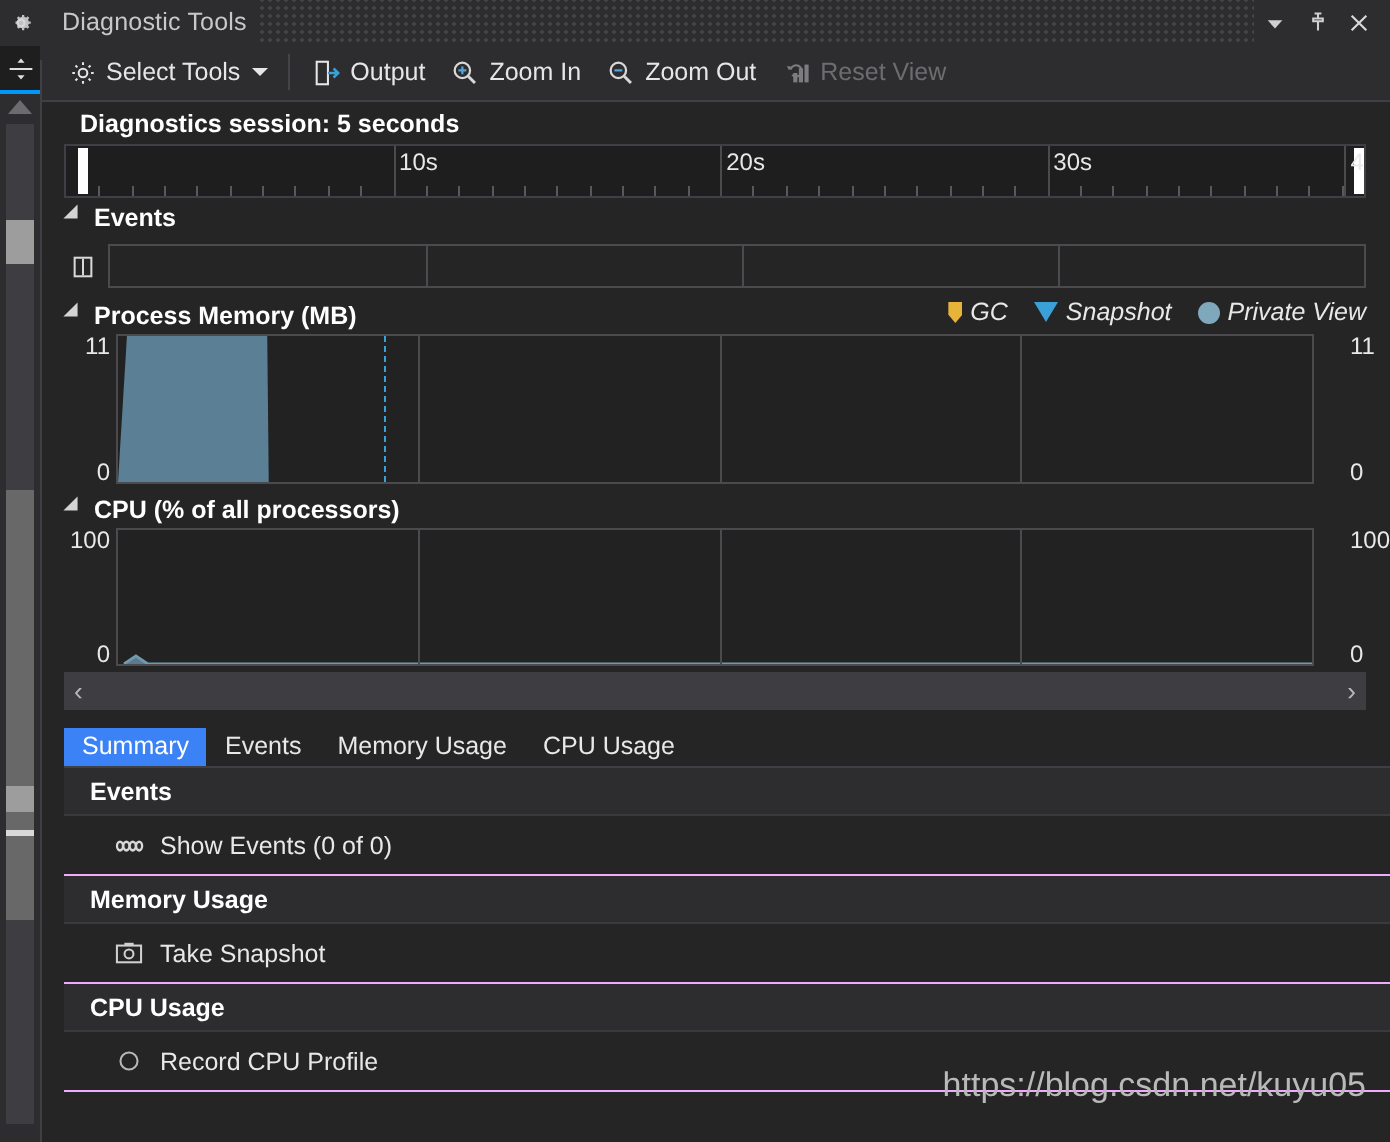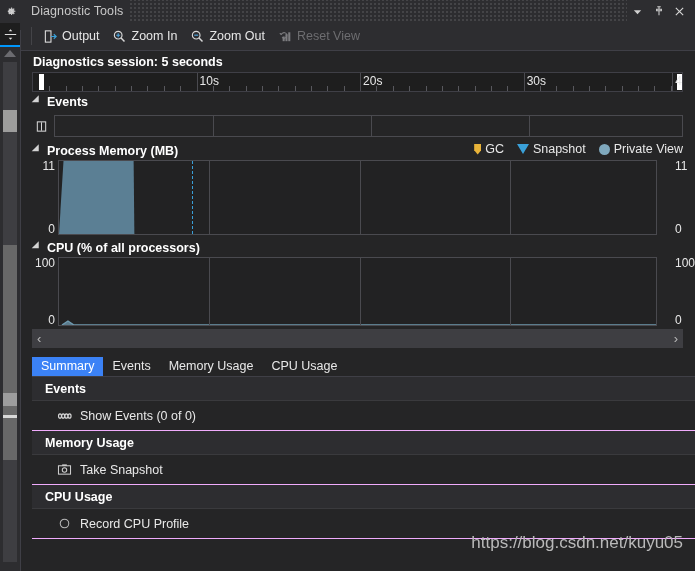--- a/index.html
+++ b/index.html
@@ -145,31 +145,31 @@
     width: 1px; height: 18px;
     background: #444448;
     margin: 0 4px;
   }
 
   
   .session {
     height: 21px;
     background: #252526;
     display: flex; align-items: center;
-    padding-left: 13px;
+    padding-left: 20px;
     font-size: 12.5px;
     font-weight: bold;
     color: #ffffff;
   }
 
   
   .ruler {
     position: relative;
     margin: 0 12px 0 12px;
-    height: 20px;
+    height: 27px;
     background: #1e1e1e;
     border: 1px solid #3f3f46;
     box-sizing: border-box;
     overflow: hidden;
   }
   .ruler-seg {
     position: absolute;
     top: 0; bottom: 0;
     border-right: 1px solid #4a4a4f;
   }
@@ -214,20 +214,21 @@
     position: relative;
     top: -1px;
   }
   .legend {
     position: absolute;
     right: 12px; top: 1px;
     display: flex; align-items: center;
     font-weight: normal;
     font-size: 12.5px;
     color: #e8e8e8;
+    font-style: italic;
   }
   .leg-item { display: flex; align-items: center; margin-left: 13px; }
   .leg-gc {
     width: 7px; height: 11px;
     background: #e8b339;
     clip-path: polygon(0 0, 100% 0, 100% 62%, 50% 100%, 0 62%);
     margin-right: 4px;
   }
   .leg-snap {
     width: 0; height: 0;
@@ -426,20 +427,30 @@
         </div>
         <div class="tbtn">
           <svg width="11" height="11" viewBox="0 0 12 12">
             <path stroke="#d8d8d8" stroke-width="1.2" d="M2 2l8 8M10 2l-8 8"></path>
           </svg>
         </div>
       </div>
     </div>
 
     <div class="toolbar">
+      <div class="tbitem">
+        <span class="tbicon">
+          <svg width="15" height="15" viewBox="0 0 16 16">
+            <circle cx="8" cy="8" r="2.3" fill="none" stroke="#e6e6e6" stroke-width="1.1"></circle>
+            <path fill="none" stroke="#e6e6e6" stroke-width="1.1" d="M8 2.3v1.4M8 12.3v1.4M2.3 8h1.4M12.3 8h1.4M4 4l1 1M11 11l1 1M12 4l-1 1M5 11l-1 1"></path>
+          </svg>
+        </span>
+        <span>Select Tools</span>
+        <span class="tbcaret"></span>
+      </div>
       <div class="tbsep"></div>
       <div class="tbitem">
         <span class="tbicon">
           <svg width="15" height="15" viewBox="0 0 16 16">
             <rect x="2.5" y="2" width="6" height="12" fill="none" stroke="#e6e6e6" stroke-width="1.1"></rect>
             <path fill="none" stroke="#3aa0d8" stroke-width="1.3" d="M8.5 8h5.5M11.5 5.6L14 8l-2.5 2.4"></path>
           </svg>
         </span>
         <span>Output</span>
       </div>

